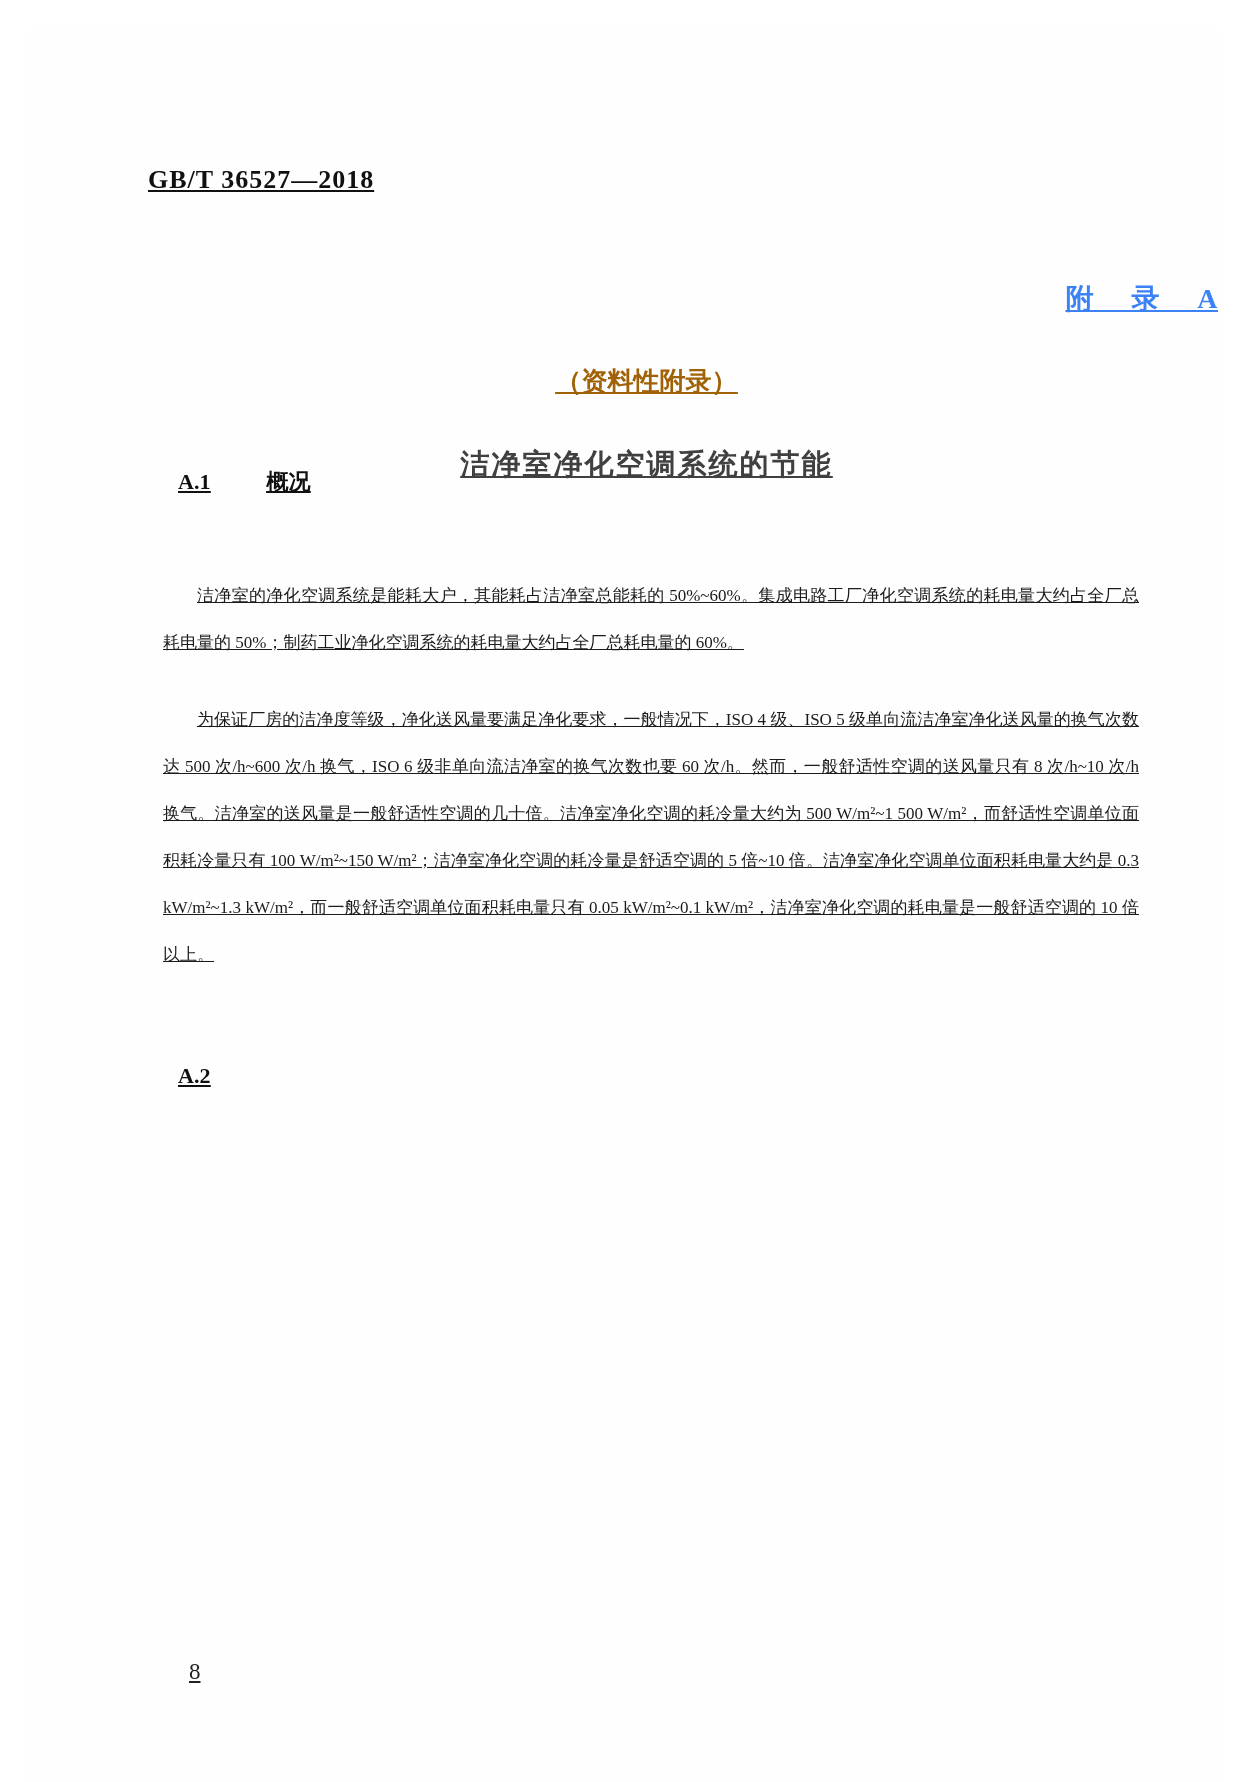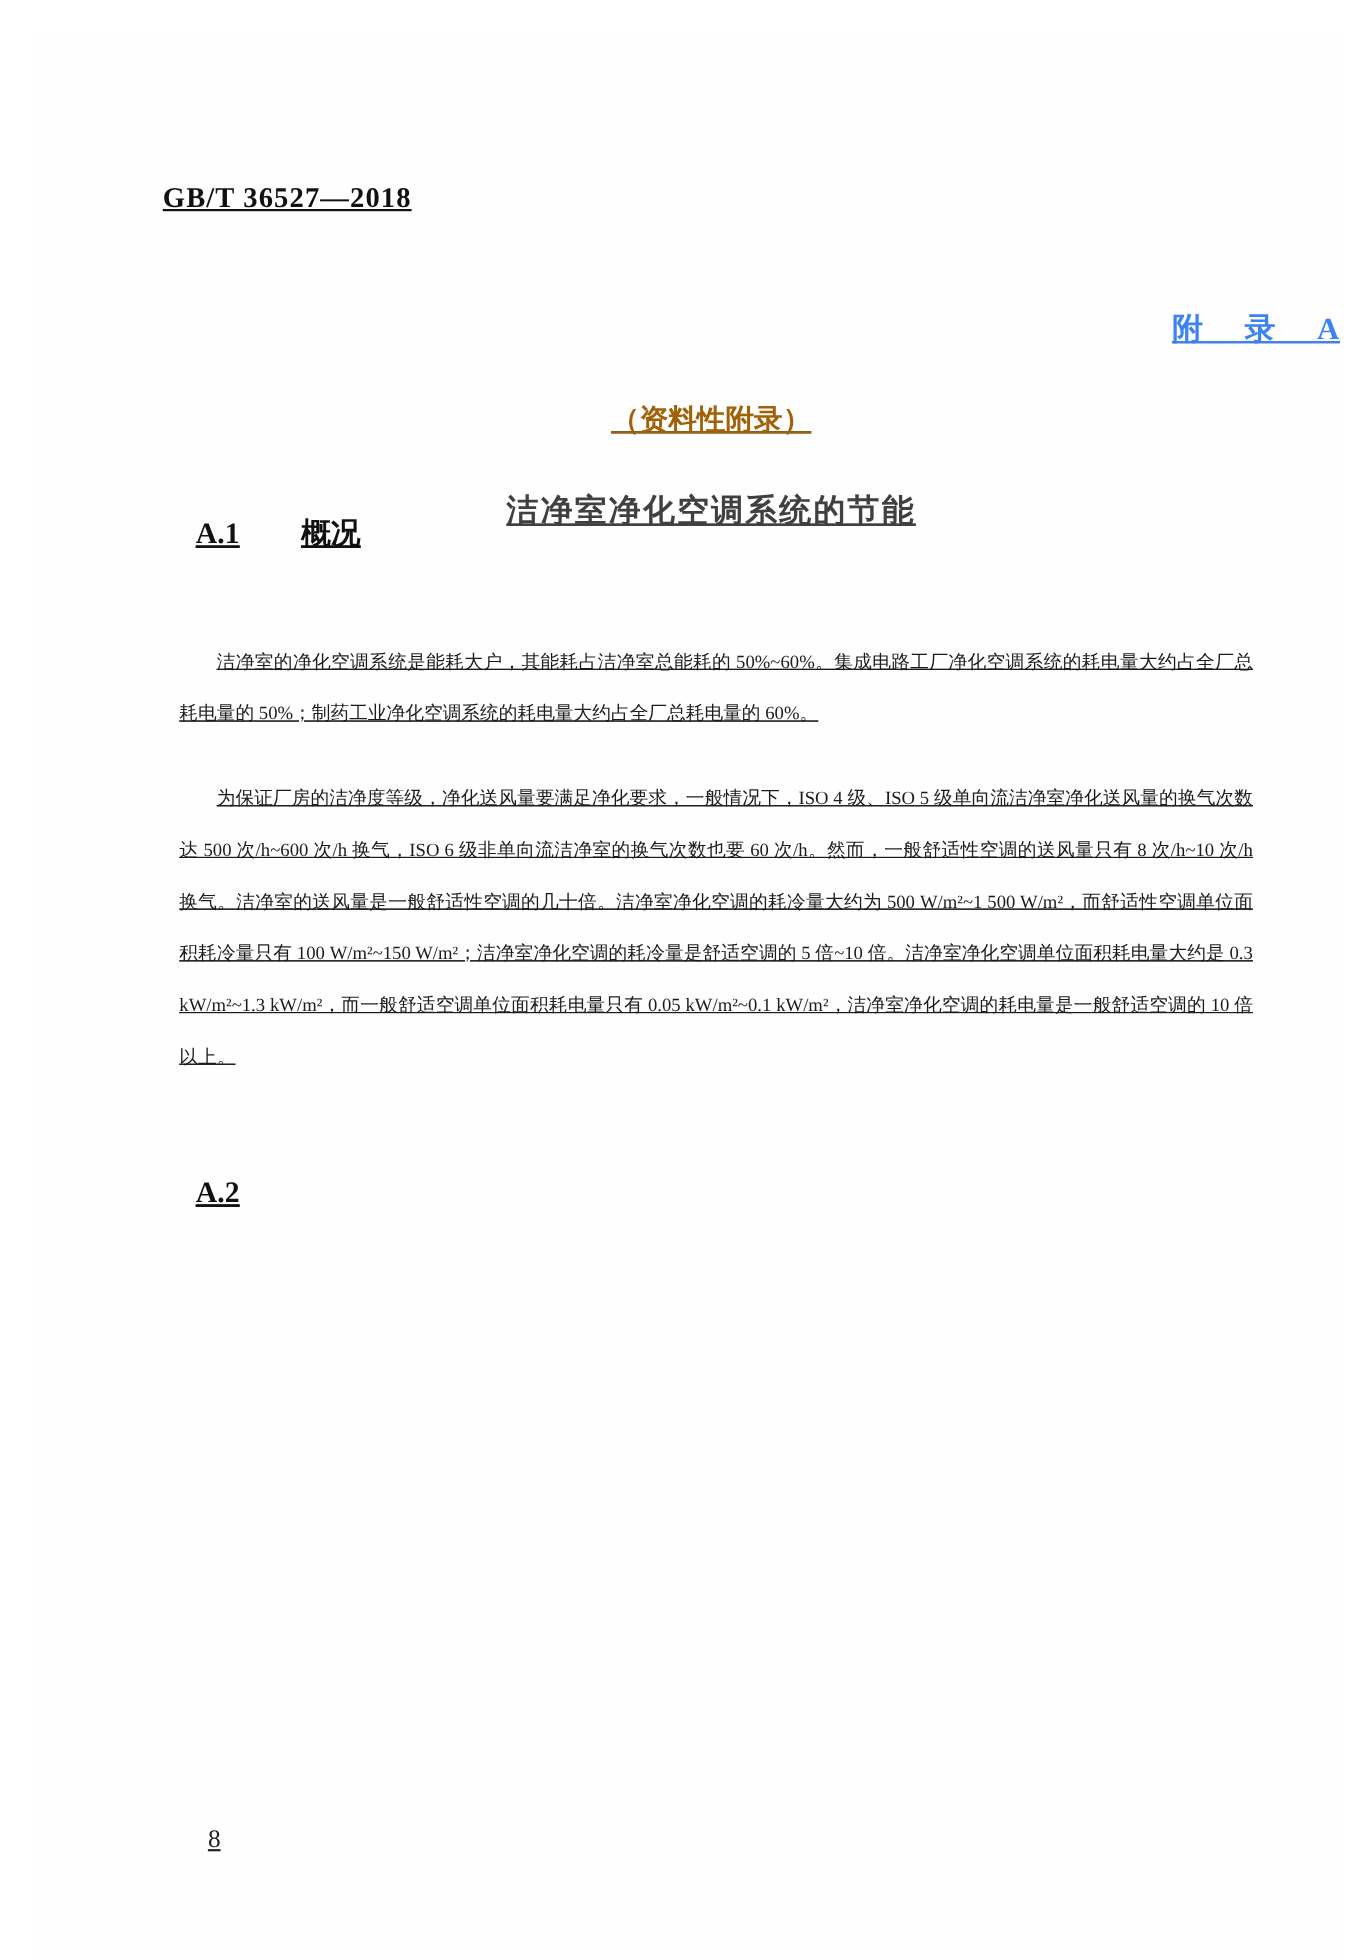--- a/index.html
+++ b/index.html
@@ -66,21 +66,21 @@
   }
   .content {
     position: absolute;
     left: 103px;
     top: 392px;
     width: 1036px;
   }
   .section-heading {
     display: flex;
     align-items: baseline;
-    font-size: 27px;
+    font-size: 22px;
     font-weight: bold;
     color: #111;
     margin-bottom: 30px;
   }
   .section-heading .sec-num {
     margin-right: 26px;
   }
   .section-heading + .para { margin-top: 0; }
   .para {
     font-size: 17px;

